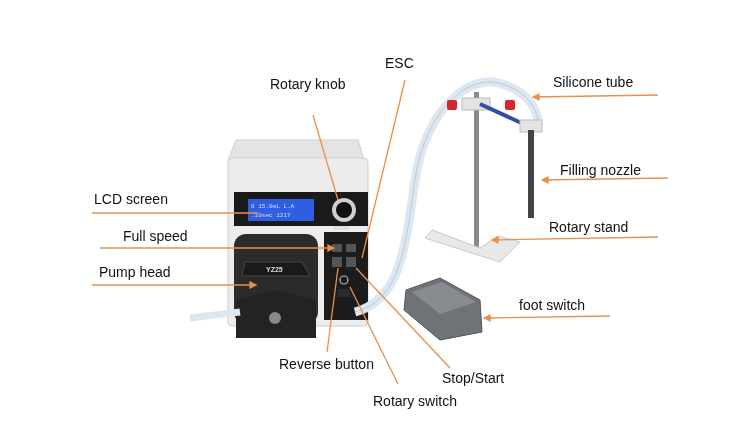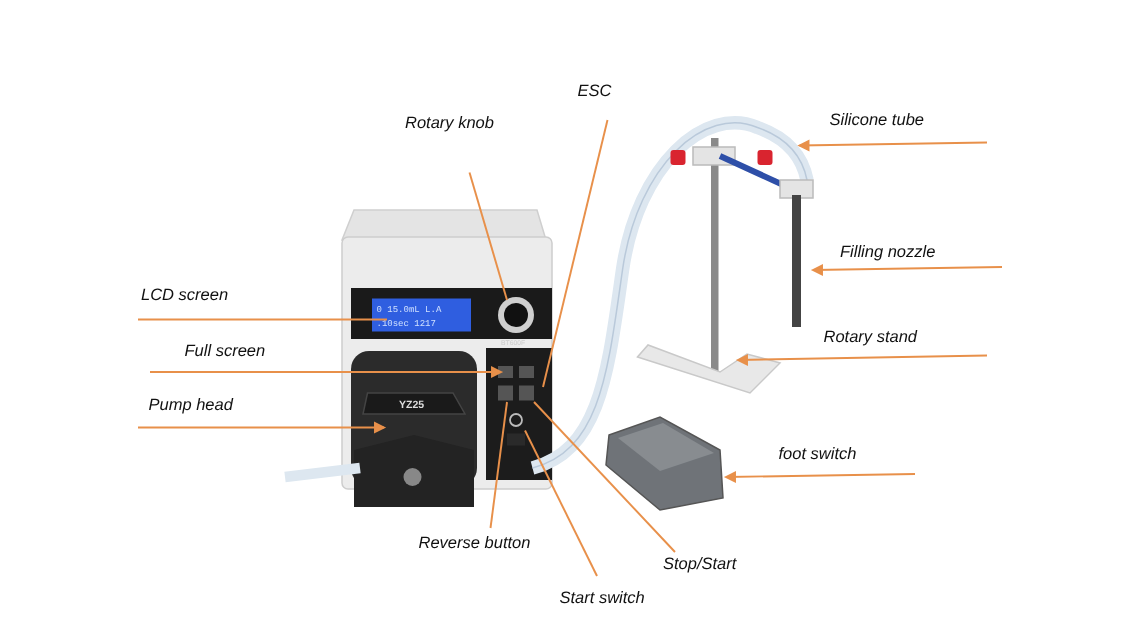--- a/index.html
+++ b/index.html
@@ -1,17 +1,17 @@
 <!DOCTYPE html>
 <html><head>
 <meta charset="utf-8">
 <style>
   html, body { margin:0; padding:0; background:#ffffff; }
   body { width:750px; height:421px; position:relative; overflow:hidden; font-family:"Liberation Sans", sans-serif; }
-  .label { position:absolute; font-size:11px; color:#111; white-space:nowrap;font-style:italic; }
+  .label { position:absolute; font-size:14px; color:#111; white-space:nowrap; }
   svg.overlay { position:absolute; left:0; top:0; }
 </style>
 </head>
 <body>
 
 <svg class="overlay" width="750" height="421" viewBox="0 0 750 421">
 
   <g>
     <path d="M228,160 L236,140 L358,140 L364,160 Z" fill="#e4e4e4" stroke="#cfcfcf"></path>
     <rect x="228" y="158" width="140" height="168" rx="4" fill="#ececec" stroke="#cdcdcd"></rect>
@@ -91,18 +91,18 @@
     <line x1="398" y1="384" x2="350" y2="287"></line>
   </g>
 </svg>
 
 <div class="label" style="left:385px;top:55px;">ESC</div>
 <div class="label" style="left:270px;top:76px;">Rotary knob</div>
 <div class="label" style="left:553px;top:74px;">Silicone tube</div>
 <div class="label" style="left:560px;top:162px;">Filling nozzle</div>
 <div class="label" style="left:94px;top:191px;">LCD screen</div>
 <div class="label" style="left:549px;top:219px;">Rotary stand</div>
-<div class="label" style="left:123px;top:228px;">Full screen</div>
+<div class="label" style="left:123px;top:228px;">Full speed</div>
 <div class="label" style="left:99px;top:264px;">Pump head</div>
 <div class="label" style="left:519px;top:297px;text-align:center;">foot switch</div>
 <div class="label" style="left:279px;top:356px;">Reverse button</div>
 <div class="label" style="left:442px;top:370px;">Stop/Start</div>
-<div class="label" style="left:373px;top:393px;">Start switch</div>
+<div class="label" style="left:373px;top:393px;">Rotary switch</div>
 
 </body></html>

